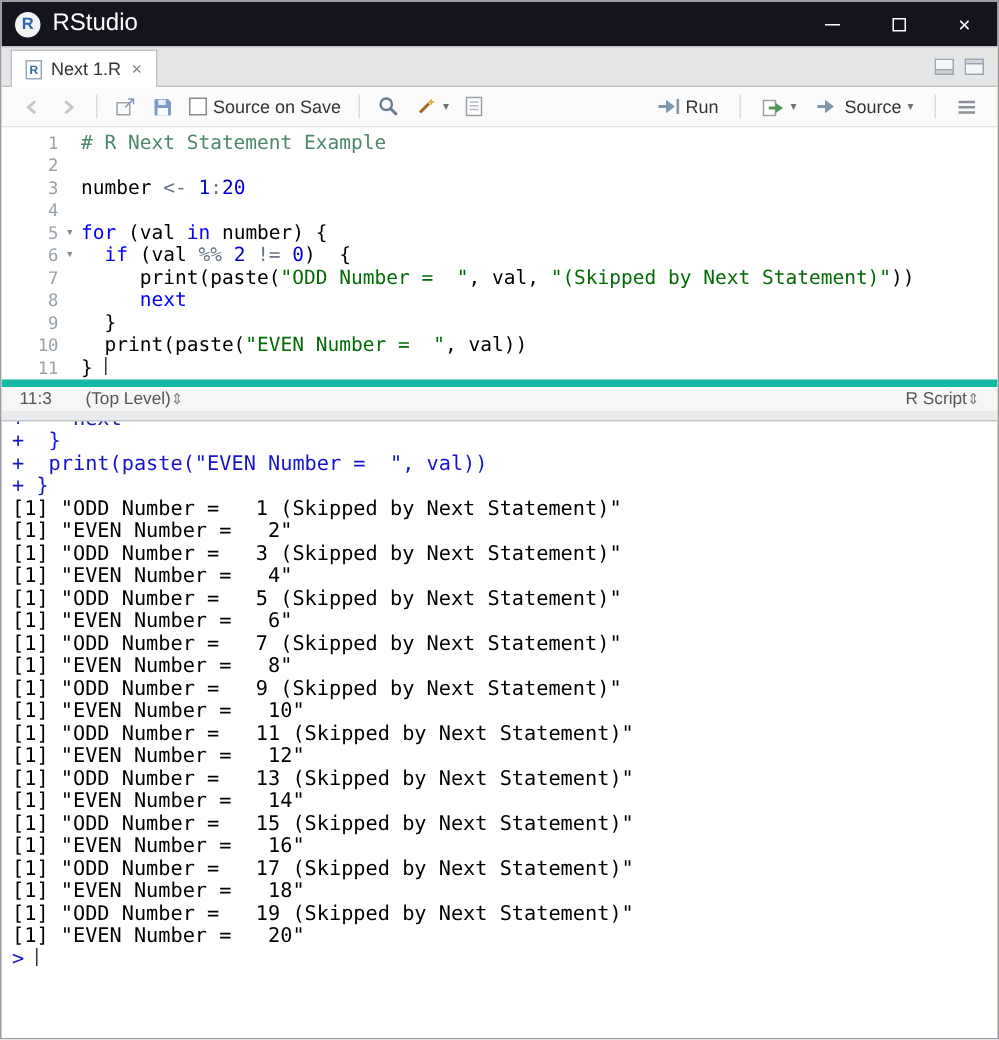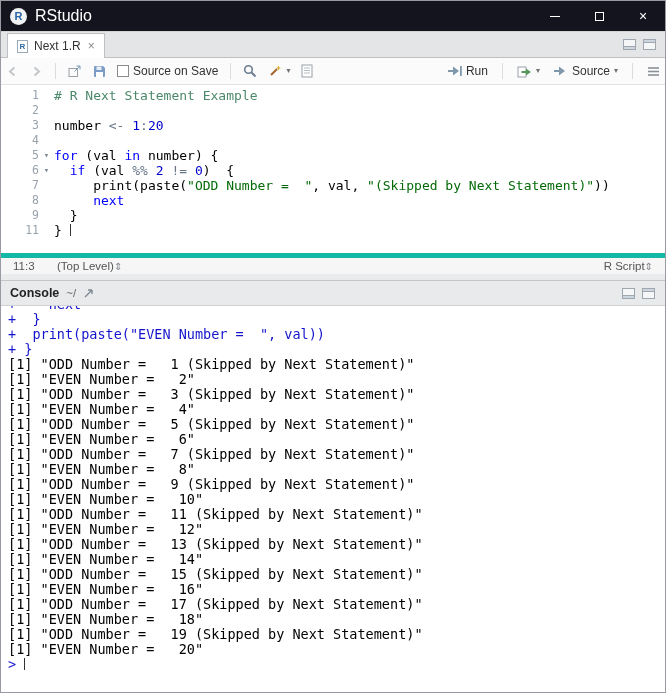--- a/index.html
+++ b/index.html
@@ -21,21 +21,21 @@
   .menubar { height:26px; flex:0 0 auto; background:#fff; display:flex; align-items:center; padding-left:5px; border-bottom:1px solid #ececee; }
   .menu-item { padding:0 9px; font-size:12.5px; color:#1a1a1a; }
 
   
   .tabstrip { height:27px; flex:0 0 auto; background:#e4e5e7; border-top:1px solid #d2d3d5; border-bottom:1px solid #bfc0c3; display:flex; align-items:flex-end; }
   .tab { height:25px; background:#fff; border:1px solid #bfc0c3; border-bottom:none; margin-left:6px; margin-bottom:-1px; display:flex; align-items:center; padding:0 9px; gap:6px; font-size:12px; color:#333; }
   .file-icon { width:11px; height:13px; background:#fff; border:1px solid #9aaabb; font-size:8px; color:#2e6da4; display:flex; align-items:center; justify-content:center; font-weight:bold; }
   .tab-close { color:#8a8a8a; font-size:12px; margin-left:1px; }
   .pane-btns { margin-left:auto; align-self:center; display:flex; gap:7px; padding-right:9px; }
 
-  .toolbar { height:27px; flex:0 0 auto; background:#fbfbfc; border-bottom:1px solid #e2e3e5; display:flex; align-items:center; padding:0 2px; gap:5px; font-size:12px; color:#333;text-align:right; }
+  .toolbar { height:27px; flex:0 0 auto; background:#fbfbfc; border-bottom:1px solid #e2e3e5; display:flex; align-items:center; padding:0 11px; gap:5px; font-size:12px; color:#333;text-align:right; }
   .tb-btn { display:flex; align-items:center; gap:4px; padding:2px 3px; }
   .tb-sep { width:1px; height:16px; background:#dcdcde; margin:0 4px; }
   .tb-right { margin-left:auto; display:flex; align-items:center; gap:7px; }
   .checkbox { width:12px; height:12px; border:1px solid #8b8b8b; background:#fff; display:inline-block; }
   .sos-label { font-size:12px; color:#333; }
   .caret-down { font-size:8px; color:#6e7277; line-height:1; }
 
   
   .editor { height:168px; flex:0 0 auto; background:#fff; font-family:"DejaVu Sans Mono", monospace; font-size:13px; line-height:15px; padding-top:3px; overflow:hidden; }
   .ed-line { display:flex; height:15px; white-space:pre; }
@@ -201,55 +201,39 @@
   <div class="editor">
       <div class="ed-line"><span class="gutter">1</span><span class="fold"></span><span class="code"><span class="tk-comment"># R Next Statement Example</span></span></div>
       <div class="ed-line"><span class="gutter">2</span><span class="fold"></span><span class="code"></span></div>
       <div class="ed-line"><span class="gutter">3</span><span class="fold"></span><span class="code"><span class="tk-plain">number </span><span class="tk-op">&lt;-</span><span class="tk-plain"> </span><span class="tk-num">1</span><span class="tk-op">:</span><span class="tk-num">20</span></span></div>
       <div class="ed-line"><span class="gutter">4</span><span class="fold"></span><span class="code"></span></div>
       <div class="ed-line"><span class="gutter">5</span><span class="fold">▾</span><span class="code"><span class="tk-keyword">for</span><span class="tk-plain"> (val </span><span class="tk-keyword">in</span><span class="tk-plain"> number) {</span></span></div>
       <div class="ed-line"><span class="gutter">6</span><span class="fold">▾</span><span class="code"><span class="tk-plain">  </span><span class="tk-keyword">if</span><span class="tk-plain"> (val </span><span class="tk-op">%%</span><span class="tk-plain"> </span><span class="tk-num">2</span><span class="tk-plain"> </span><span class="tk-op">!=</span><span class="tk-plain"> </span><span class="tk-num">0</span><span class="tk-plain">)  {</span></span></div>
       <div class="ed-line"><span class="gutter">7</span><span class="fold"></span><span class="code"><span class="tk-plain">     print(paste(</span><span class="tk-str">"ODD Number =  "</span><span class="tk-plain">, val, </span><span class="tk-str">"(Skipped by Next Statement)"</span><span class="tk-plain">))</span></span></div>
       <div class="ed-line"><span class="gutter">8</span><span class="fold"></span><span class="code"><span class="tk-plain">     </span><span class="tk-keyword">next</span></span></div>
       <div class="ed-line"><span class="gutter">9</span><span class="fold"></span><span class="code"><span class="tk-plain">  }</span></span></div>
+      <div class="ed-line"><span class="gutter">10</span><span class="fold"></span><span class="code"><span class="tk-plain">  print(paste(</span><span class="tk-str">"EVEN Number =  "</span><span class="tk-plain">, val))</span></span></div>
       <div class="ed-line"><span class="gutter">11</span><span class="fold"></span><span class="code"><span class="tk-plain">} </span><span class="caret"></span></span></div>
     </div>
 
   <div class="ed-status">
     <span class="pos">11:3</span>
     <span class="scope">
       <span>(Top Level)</span>
       <span class="updown">⇕</span>
     </span>
     <span class="rscript">
       <span>R Script</span>
       <span class="updown">⇕</span>
     </span>
   </div>
 
   <div class="splitter"></div>
 
   <div class="console-pane">
-    <div class="console-header">
-      <span class="console-title">Console</span>
-      <span class="console-path">~/</span>
-      <svg width="11" height="11">
-          <path d="M2 9 L9 2 M9 2 h-4 M9 2 v4" stroke="#7f8a94" fill="none" stroke-width="1.4"></path>
-        </svg>
-      <span class="pane-btns" style="padding-right:1px;">
-        <svg width="13" height="11">
-            <rect x="0.5" y="0.5" width="12" height="10" fill="#f4f6f8" stroke="#9fa6ad"></rect>
-            <rect x="0.5" y="7.5" width="12" height="3" fill="#cdd6de" stroke="#9fa6ad"></rect>
-          </svg>
-        <svg width="13" height="11">
-            <rect x="0.5" y="0.5" width="12" height="10" fill="#f4f6f8" stroke="#9fa6ad"></rect>
-            <rect x="0.5" y="0.5" width="12" height="3" fill="#cdd6de" stroke="#9fa6ad"></rect>
-          </svg>
-      </span>
-    </div>
     <div class="console-body">
       <div class="console-lines">
           <div class="c-line in">+    next</div>
           <div class="c-line in">+  }</div>
           <div class="c-line in">+  print(paste("EVEN Number =  ", val))</div>
           <div class="c-line in">+ }</div>
           <div class="c-line out">[1] "ODD Number =   1 (Skipped by Next Statement)"</div>
           <div class="c-line out">[1] "EVEN Number =   2"</div>
           <div class="c-line out">[1] "ODD Number =   3 (Skipped by Next Statement)"</div>
           <div class="c-line out">[1] "EVEN Number =   4"</div>

